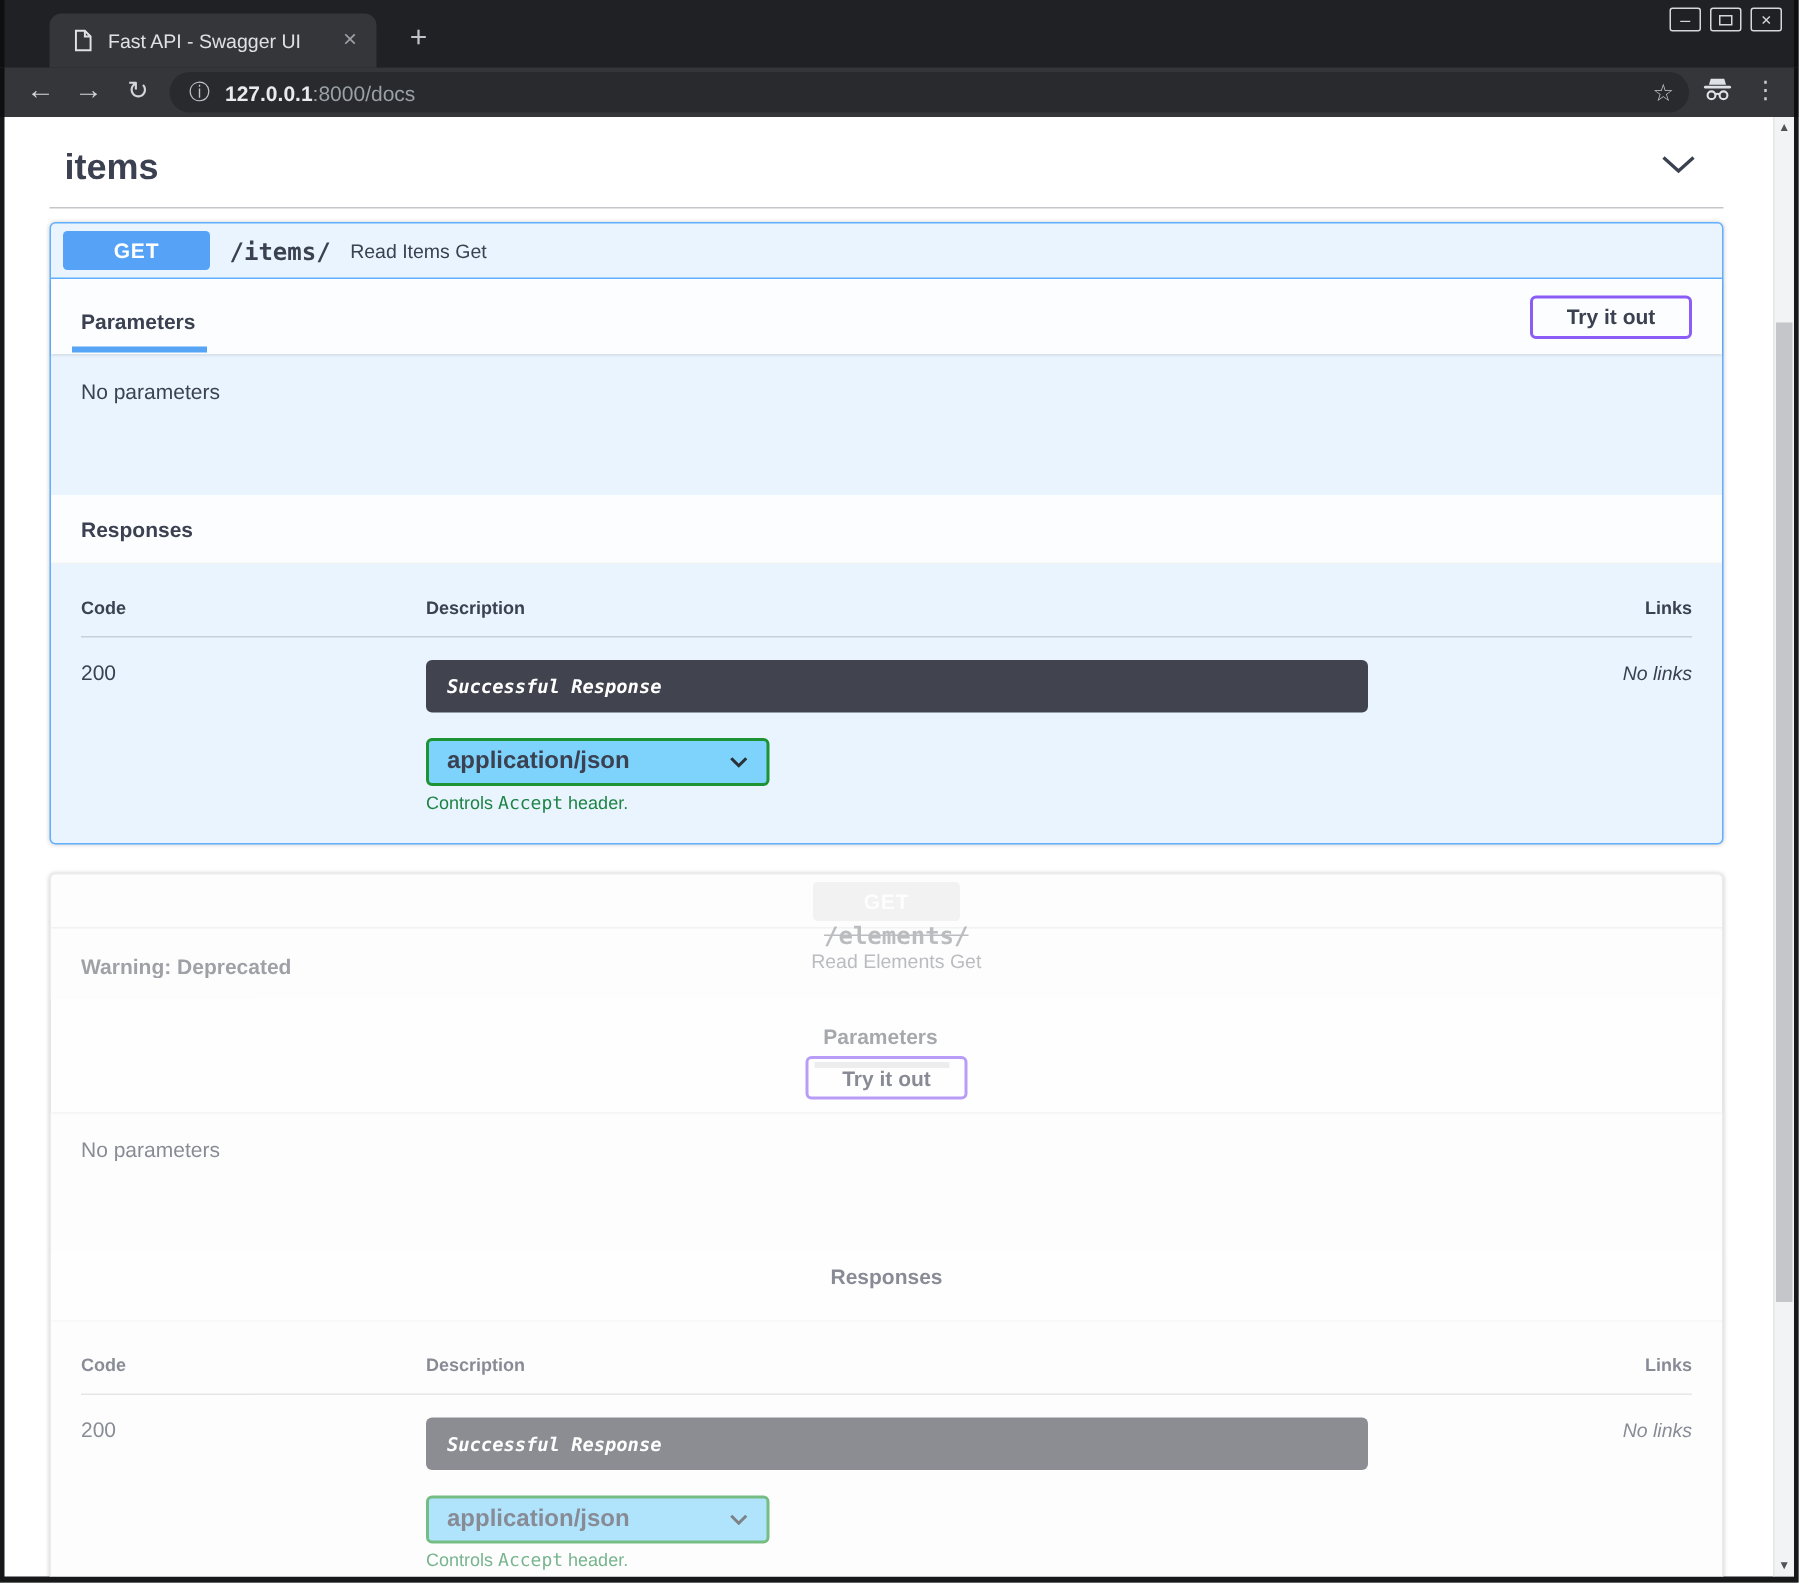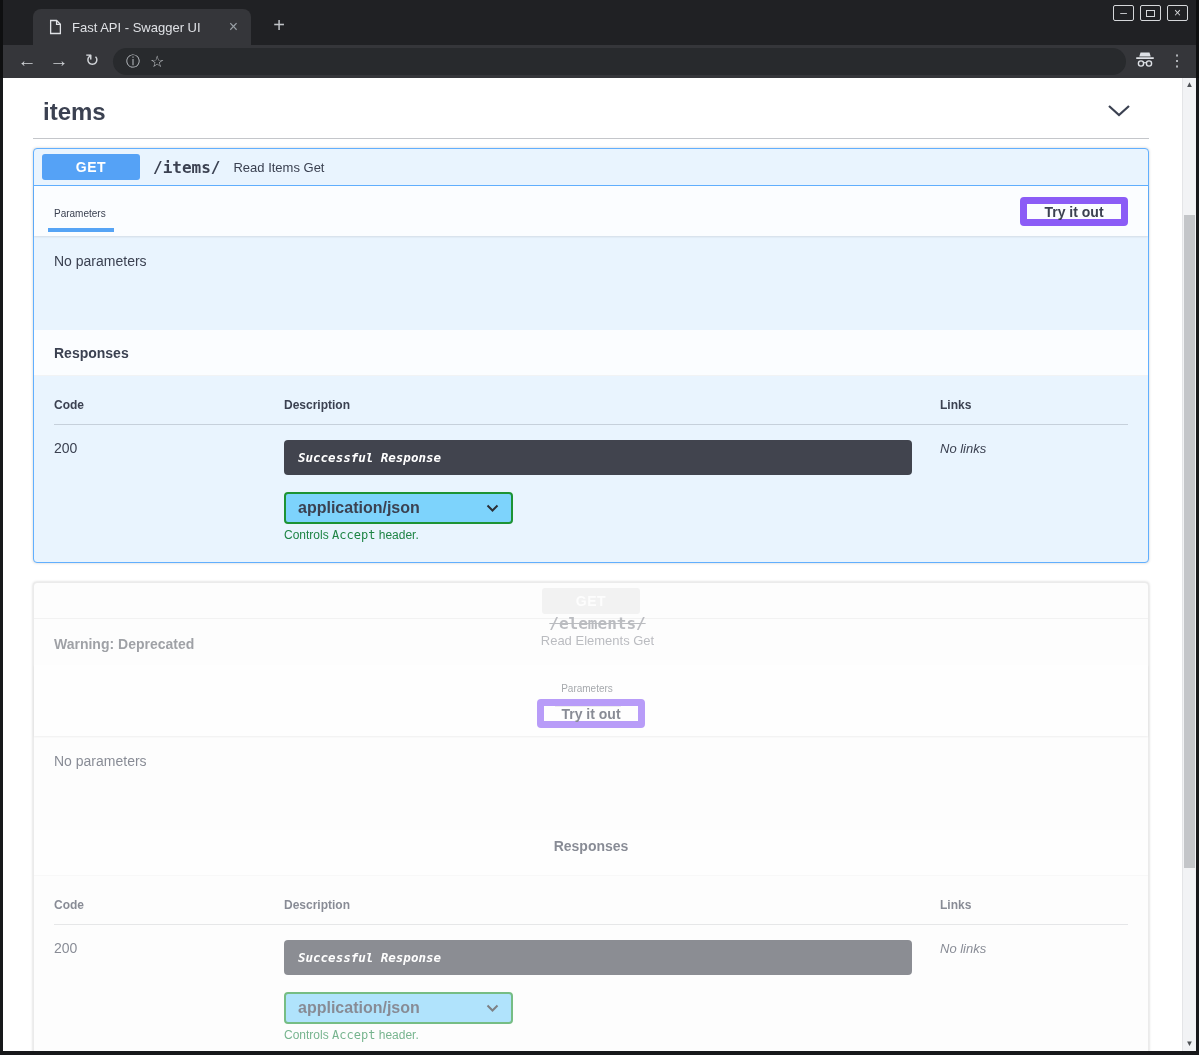--- a/index.html
+++ b/index.html
@@ -41,29 +41,29 @@
   .divider { height:1px; background:rgba(59,65,81,.3); margin-top:12px; }
 
   .opblock { margin-top:9px; border:1px solid var(--opblock-get-border,#61affe); border-radius:4px; background:var(--opblock-get-bg,#e9f4fe); box-shadow:0 0 3px rgba(0,0,0,.19); }
   .op-summary { display:flex; align-items:center; padding:5px 8px; height:37px; border-bottom:1px solid var(--opblock-get-border,#61affe); }
   .method { width:98px; height:26px; border-radius:3px; background:var(--method-get,#55a2f6); color:#fff; font-weight:bold; font-size:14px; text-align:center; line-height:26px; letter-spacing:.5px; }
   .path { font-family:"DejaVu Sans Mono", monospace; font-weight:bold; font-size:16px; margin-left:13px; color:var(--ink,#3b4151);text-align:center; }
   .op-desc { font-size:13px; margin-left:13px; color:var(--ink,#3b4151); }
 
   .sec-header { background:rgba(255,255,255,.8); min-height:50px; display:flex; align-items:center; justify-content:space-between; padding:8px 20px; box-shadow:0 1px 2px rgba(0,0,0,.1); }
   .sec-header.responses { min-height:46px; box-shadow:none; border-bottom:1px solid rgba(0,0,0,.04); }
-  .tab-item { font-size:10px; font-weight:normal; color:var(--ink,#3b4151); border-bottom:4px solid var(--tab-underline,#56a4f5); padding:0 8px 9px 6px; margin:10px 0 -8px -6px; }
-  .try-btn { background:transparent; border:7px solid #8b5cf6; border-radius:4px; color:var(--ink,#3b4151); font-weight:bold; font-size:14px; font-family:"Liberation Sans", sans-serif; width:108px; height:29px; }
+  .tab-item { font-size:14px; font-weight:bold; color:var(--ink,#3b4151); border-bottom:4px solid var(--tab-underline,#56a4f5); padding:0 8px 9px 6px; margin:10px 0 -8px -6px; }
+  .try-btn { background:transparent; border:2px solid #8b5cf6; border-radius:4px; color:var(--ink,#3b4151); font-weight:bold; font-size:14px; font-family:"Liberation Sans", sans-serif; width:108px; height:29px; }
   .sec-title { font-size:14px; font-weight:bold; color:var(--ink,#3b4151); }
 
   .params-body { min-height:94px; padding:17px 20px; font-size:14px; color:var(--ink,#3b4151); }
   .responses-body { padding:22px 20px 20px; }
 
   .resp-head, .resp-row { display:flex; }
-  .col-code { width:230px; } .col-desc { flex:1; } .col-links { width:188px; }
+  .col-code { width:230px; } .col-desc { flex:1; } .col-links { width:188px;text-align:right; }
   .resp-head { font-size:12px; font-weight:bold; padding-bottom:12px; border-bottom:1px solid rgba(59,65,81,.2); }
   .resp-row { padding-top:15px; font-size:14px; }
   .col-links em, .no-links { font-style:italic; font-size:13px; }
   .desc-box { background:var(--response-dark,#41444e); border-radius:4px; padding:10px 14px; margin-right:28px; color:#fff; font-family:"DejaVu Sans Mono", monospace; font-style:italic; font-weight:bold; font-size:12.5px; }
   .media-select { margin-top:17px; width:229px; height:32px; border:2px solid var(--green-border,#1d9334); border-radius:4px; background:#7dd3fc; display:flex; align-items:center; justify-content:space-between; padding:0 12px; font-size:16px; font-weight:bold; color:var(--ink,#3b4151); }
   .accept-note { margin-top:4px; font-size:12px; color:var(--green-text,#1e8445); }
   .accept-note code { font-family:"DejaVu Sans Mono", monospace; font-size:12px; }
 
   
   .opblock.deprecated { border-color:var(--deprecated-border,#ebebeb); background:#fdfdfd; margin-top:19px; margin-bottom:25px; }
@@ -110,20 +110,21 @@
         </div>
     </div>
   </div>
 
   <div class="toolbar">
     <span class="nav-ico nav-back">←</span>
     <span class="nav-ico nav-fwd">→</span>
     <span class="nav-ico nav-reload">↻</span>
     <div class="omnibox">
       <span class="info-ico">ⓘ</span>
+      <span class="url"><span class="host">127.0.0.1</span><span>:8000/docs</span></span>
       <span class="star-ico">☆</span>
     </div>
     <span class="incog-ico">
       <svg width="22" height="17" viewBox="0 0 22 17">
           <path d="M6.5 1.5 h9 l1.2 4 h-11.4 Z" fill="#dee1e6"></path>
           <rect x="2" y="6.2" width="18" height="1.8" rx="0.9" fill="#dee1e6"></rect>
           <circle cx="7" cy="12.5" r="2.6" fill="none" stroke="#dee1e6" stroke-width="1.4"></circle>
           <circle cx="15" cy="12.5" r="2.6" fill="none" stroke="#dee1e6" stroke-width="1.4"></circle>
           <path d="M9.6 12 q1.4 -1 2.8 0" fill="none" stroke="#dee1e6" stroke-width="1.2"></path>
         </svg>

